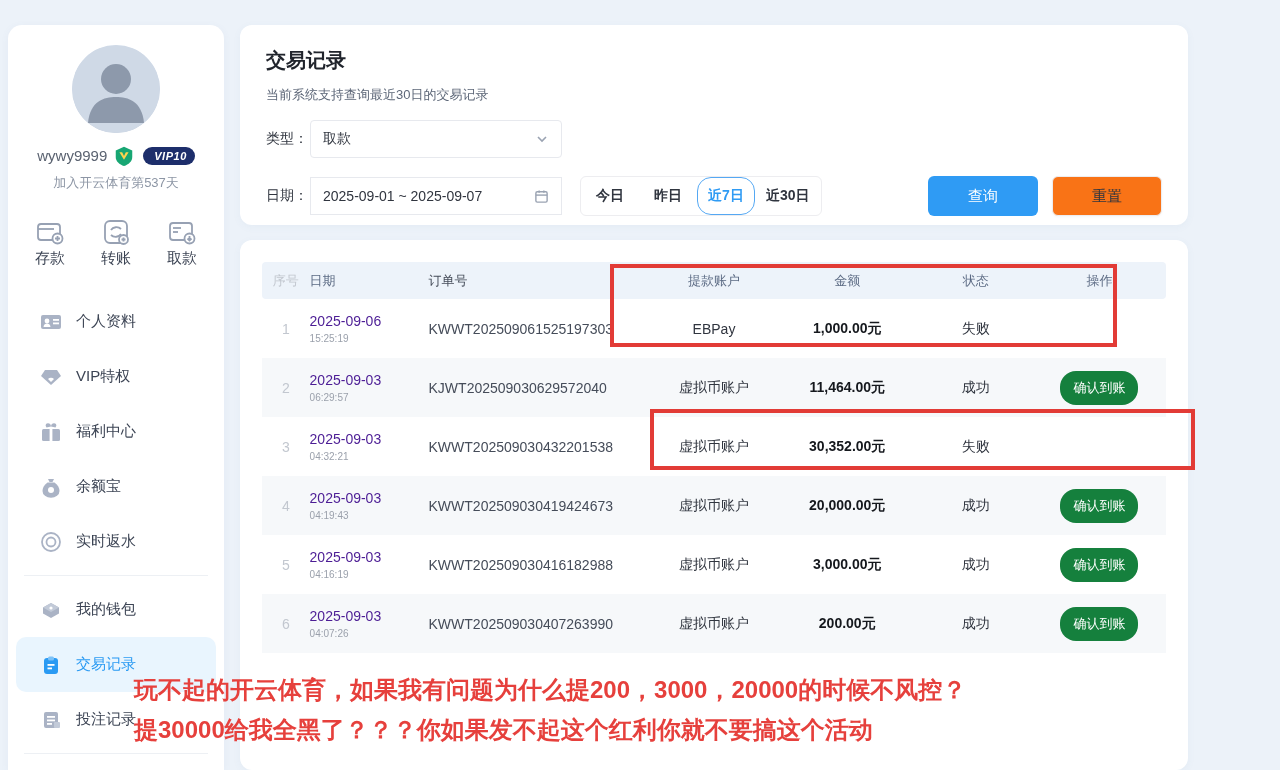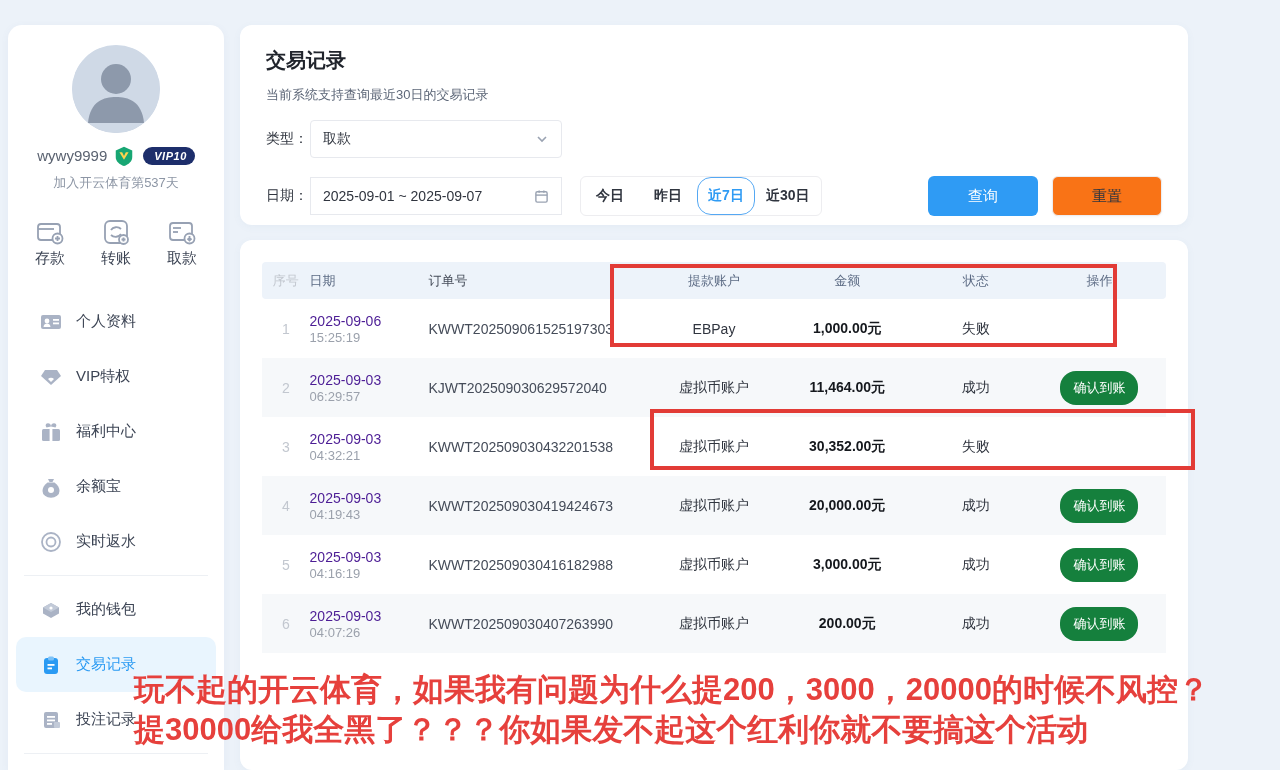--- a/index.html
+++ b/index.html
@@ -64,30 +64,30 @@
   .tbl-row { display:flex; align-items:center; height:59px; color:#30353f; }
   .tbl-row.alt { background:#f6f8fa; }
   .c-no     { width:50px;  text-align:center; color:#c2c7cf; }
   .c-date   { width:125px; text-align:left; }
   .c-order  { width:235px; text-align:left; color:#454c59; }
   .c-acct   { width:130px; text-align:center; }
   .c-amt    { width:150px; text-align:center; font-weight:bold; color:#15181d; }
   .c-status { width:120px; text-align:center; }
   .c-act    { width:140px; text-align:center; }
   .d-date { font-size:14px; color:#4c1d95; }
-  .d-time { font-size:13px; color:#9ba1ac; margin-top:10px; }
+  .d-time { font-size:10px; color:#9ba1ac; margin-top:10px; }
   .btn-confirm { background:#15803d; color:#fff; border:none; border-radius:16px;
                  font-size:13px; padding:8px 13px; cursor:pointer; }
 
   
   .redbox { position:absolute; border:4px solid #e23b36; background:transparent; z-index:5; }
   .redbox1 { left:610px; top:264px; width:507px; height:83px; }
   .redbox2 { left:650px; top:409px; width:545px; height:61px; }
   .complaint { position:absolute; left:134px; top:670px; z-index:6; color:#e6403c;
-               font-size:31px; font-weight:600; line-height:40px; white-space:nowrap; }
+               font-size:24px; font-weight:600; line-height:40px; white-space:nowrap; }
 </style>
 </head>
 <body>
 
 <div class="stage">
 
   <aside class="sidebar">
     <div class="avatar">
       <svg width="88" height="88" viewBox="0 0 88 88">
         <circle cx="44" cy="44" r="44" fill="#cfd9e6"></circle>

